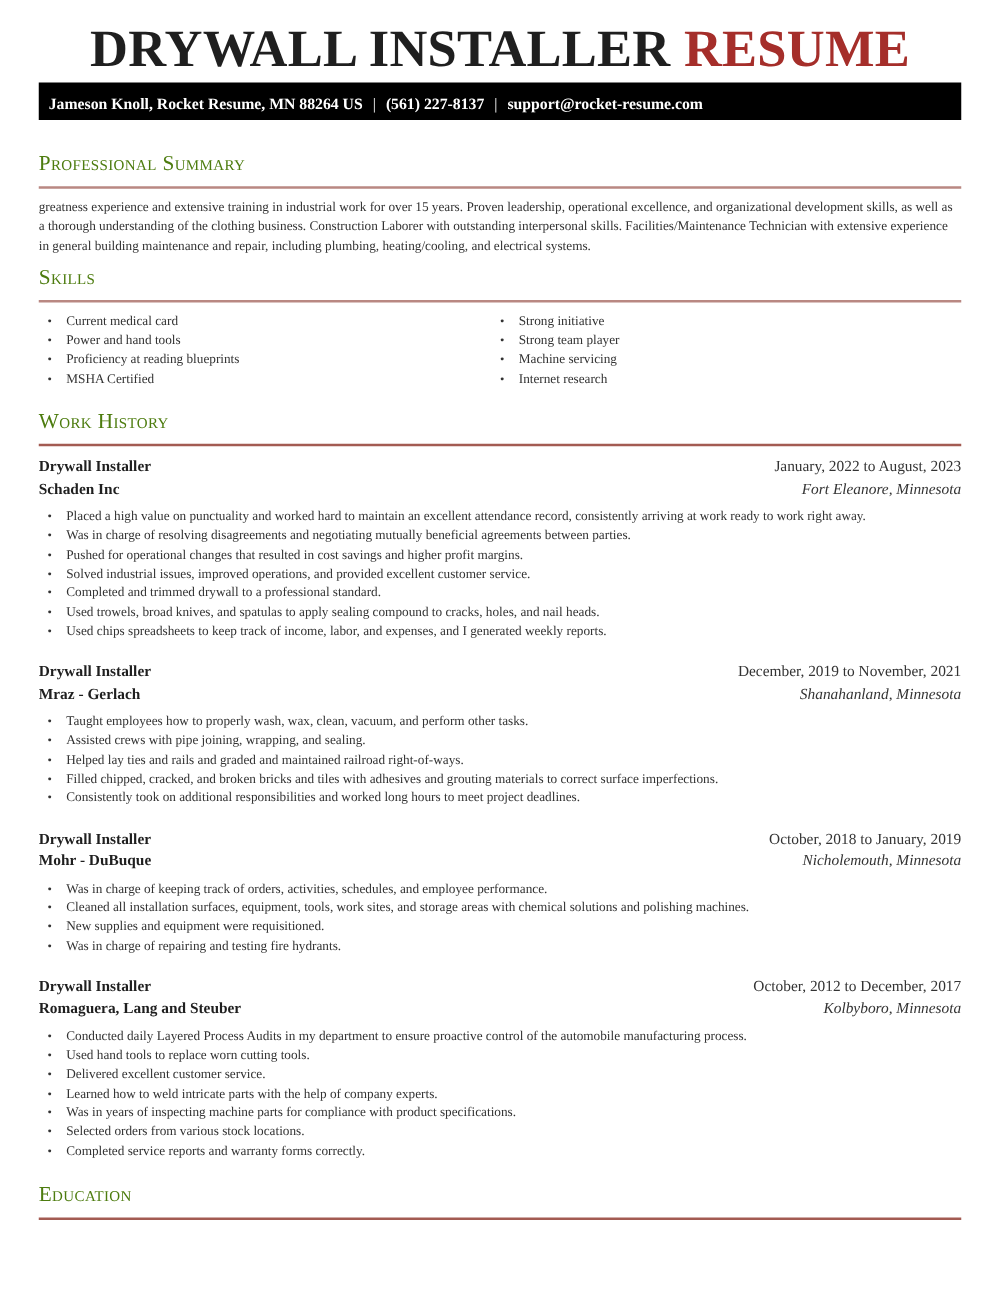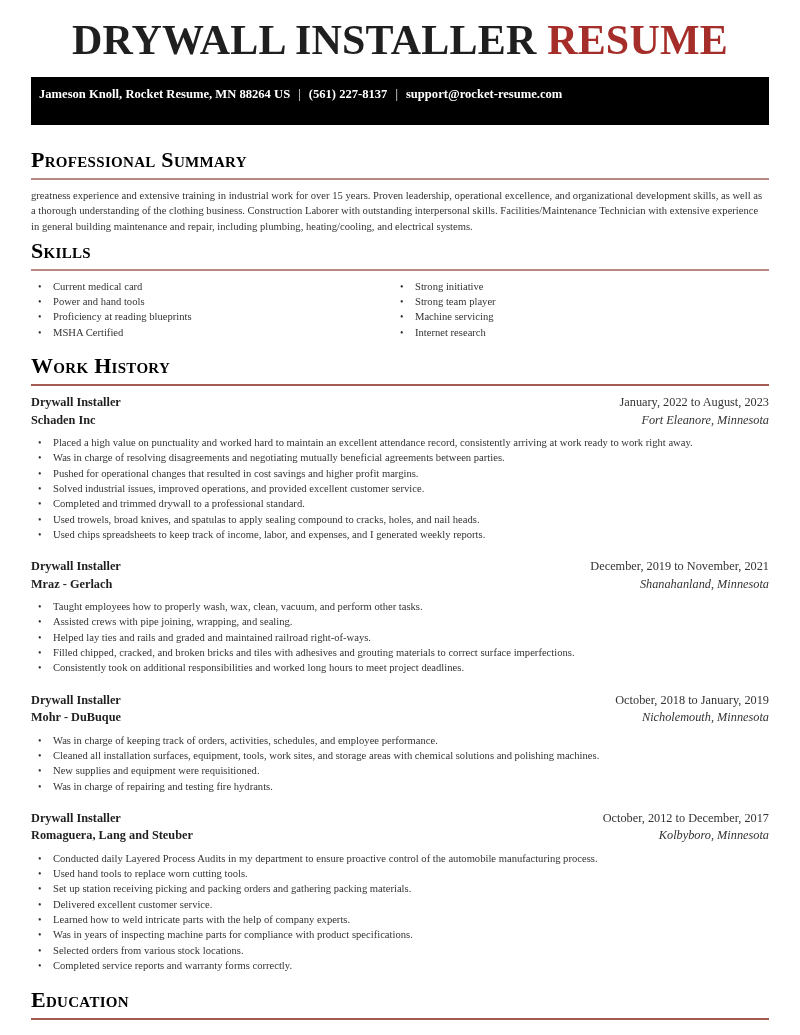--- a/index.html
+++ b/index.html
@@ -16,37 +16,37 @@
       padding-top: 16px;
       font-size: 42px;
       font-weight: bold;
       line-height: 48px;
       letter-spacing: 0.2px;
       color: #1f1f1f;
       text-align: center;
     }
     .title .accent { color: #a52e2a; }
     .contact-bar {
-      margin-top: 13px;
+      margin-top: 2px;
       background: #000;
       color: #fff;
-      height: 48px;
+      height: 30px;
       line-height: 34px;
       padding-left: 8px;
       font-size: 12.6px;
       font-weight: bold;
       white-space: nowrap;
     }
     .contact-bar .sep { padding: 0 8px; font-weight: normal; }
     .section-title {
       margin: 0;
-      font-size: 22px;
-      font-weight: bold;
+      font-size: 17px;
+      font-weight: normal;
       font-variant: small-caps;
-      color: #000000;
+      color: #4d7c0f;
       letter-spacing: 0.3px;
       line-height: 26px;
     }
     .rule {
       height: 2px;
       background: #b98882;
       margin-top: 5px;
     }
     .rule.dark { background: #a35b52; }
     .summary {
@@ -191,21 +191,20 @@
         <span class="job-title">Drywall Installer</span>
         <span class="job-dates">October, 2012 to December, 2017</span>
       </div>
       <div class="job-row">
         <span class="job-company">Romaguera, Lang and Steuber</span>
         <span class="job-location">Kolbyboro, Minnesota</span>
       </div>
       <ul class="bullets" style="margin-top:6px;">
         <li>Conducted daily Layered Process Audits in my department to ensure proactive control of the automobile manufacturing process.</li>
         <li>Used hand tools to replace worn cutting tools.</li>
-        <li>Set up station receiving picking and packing orders and gathering packing materials.</li>
         <li>Delivered excellent customer service.</li>
         <li>Learned how to weld intricate parts with the help of company experts.</li>
         <li>Was in years of inspecting machine parts for compliance with product specifications.</li>
         <li>Selected orders from various stock locations.</li>
         <li>Completed service reports and warranty forms correctly.</li>
       </ul>
     </div>
   </section>
 
   <section style="margin-top:14px;">

